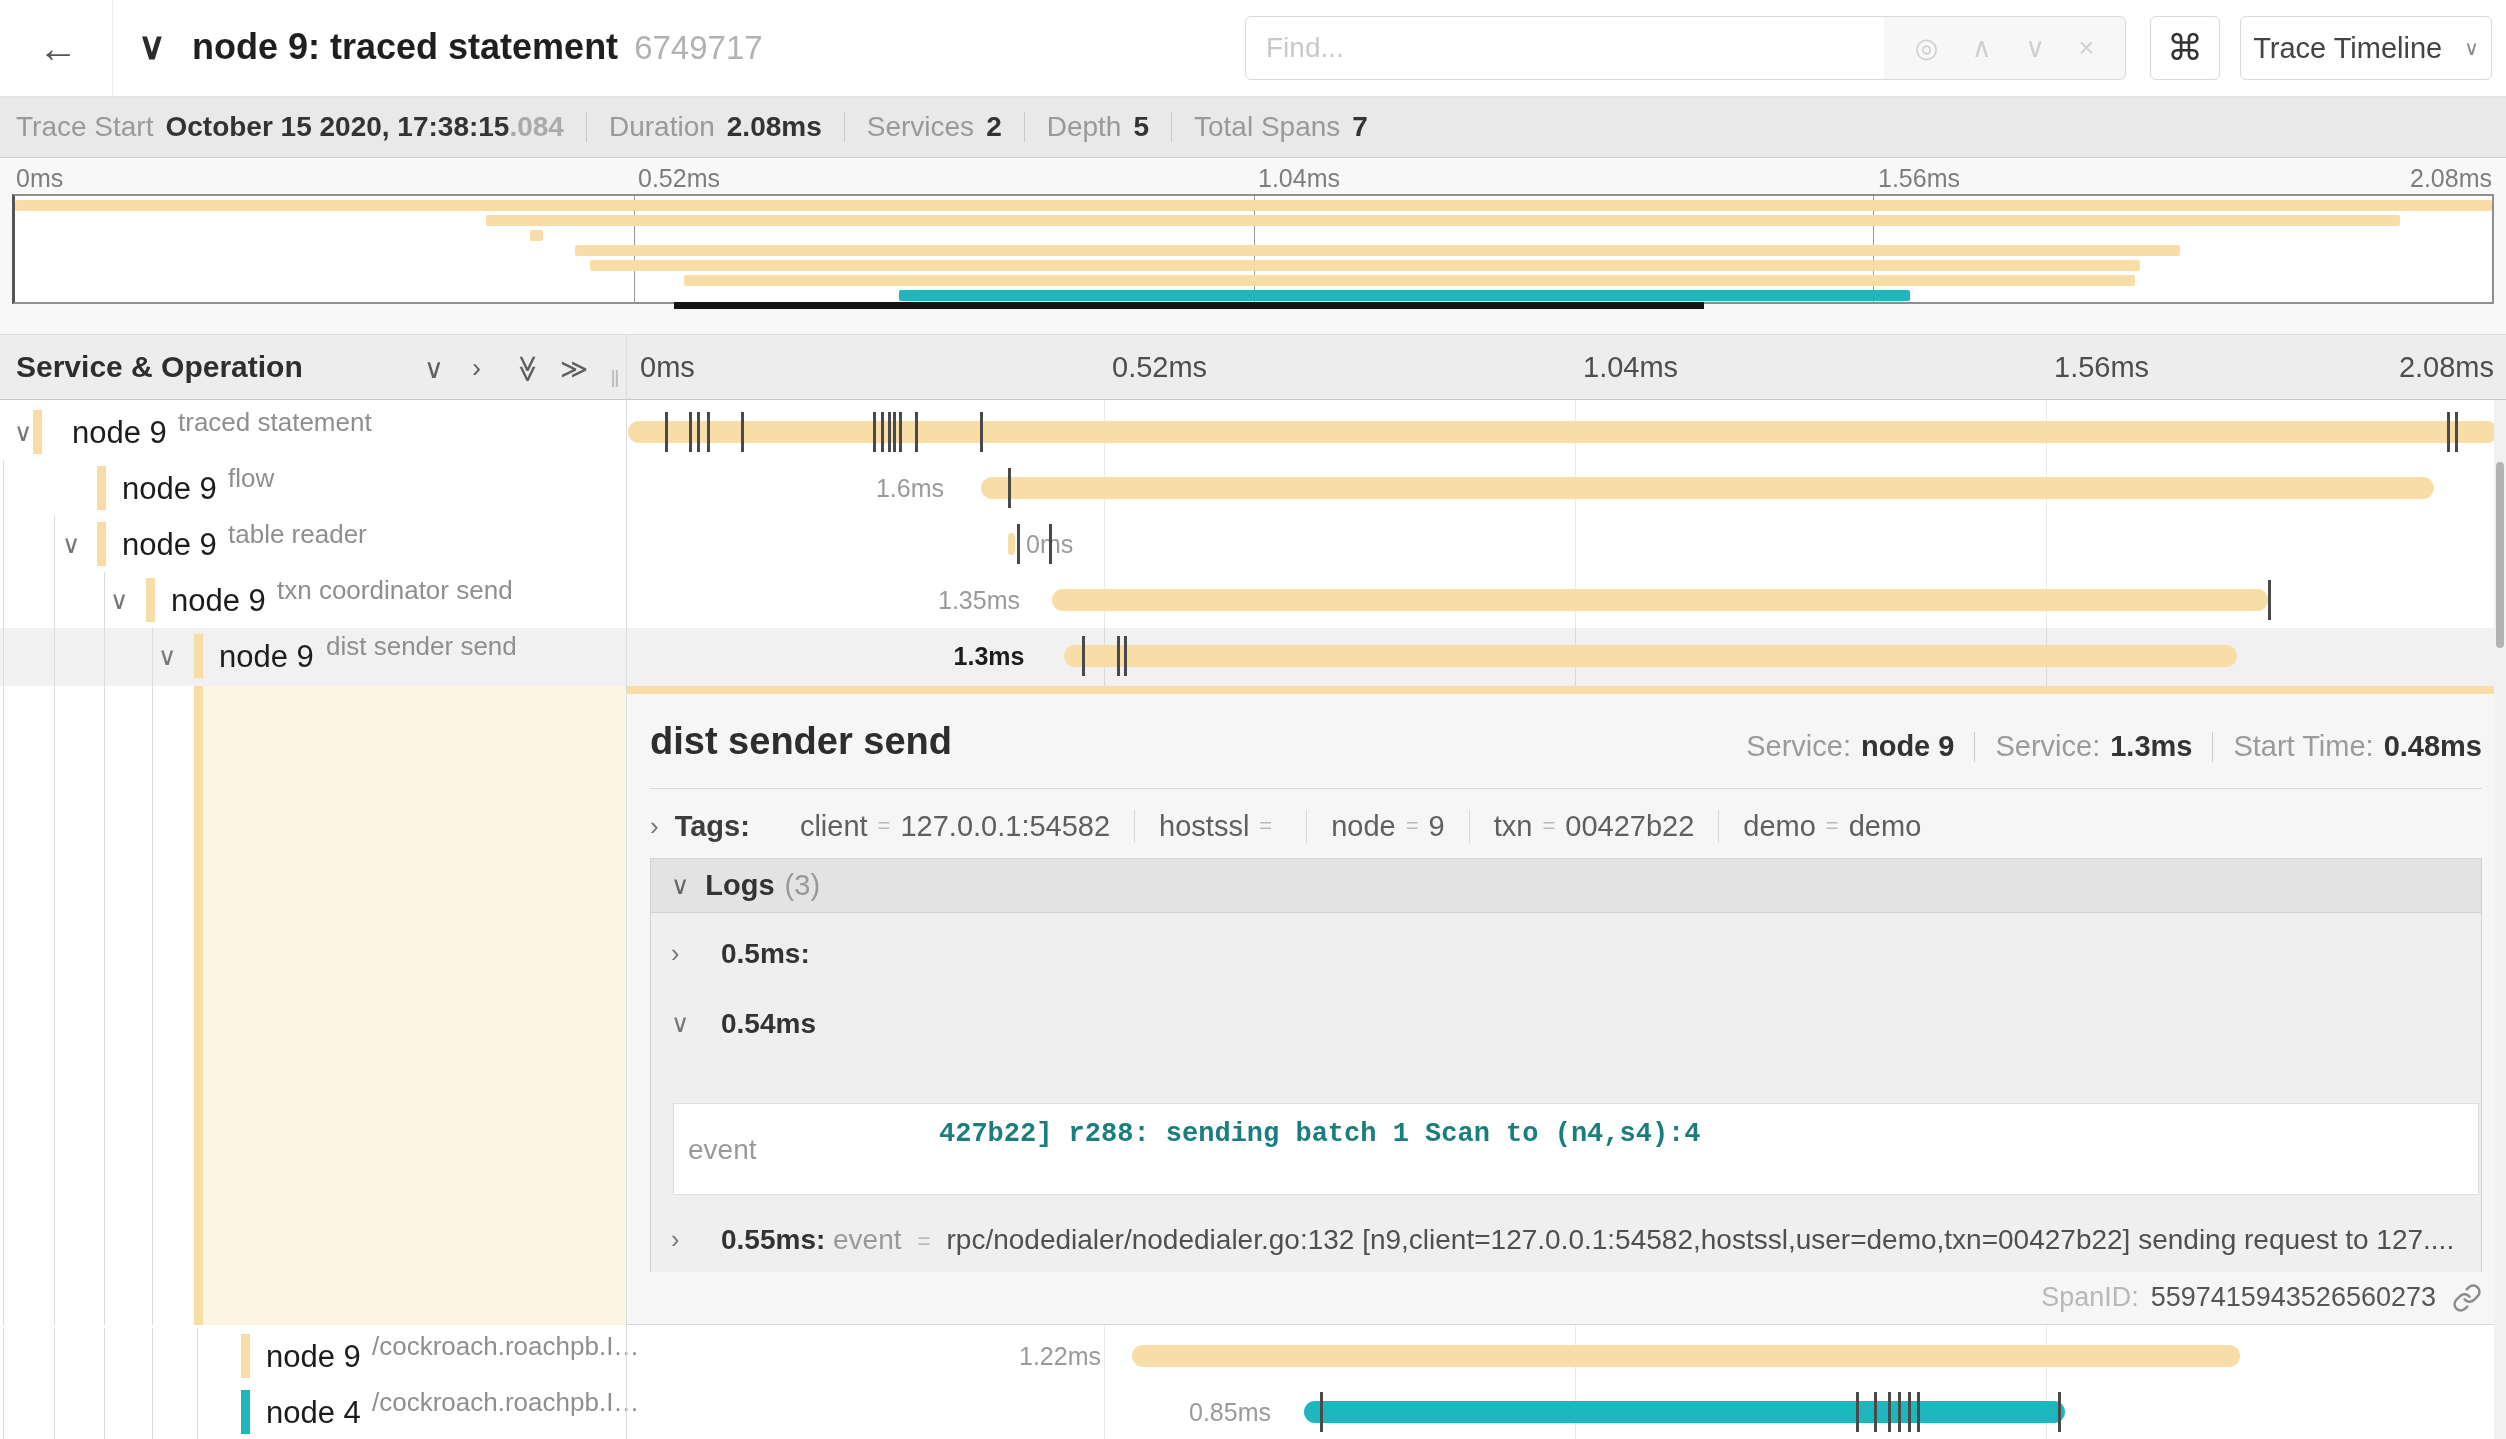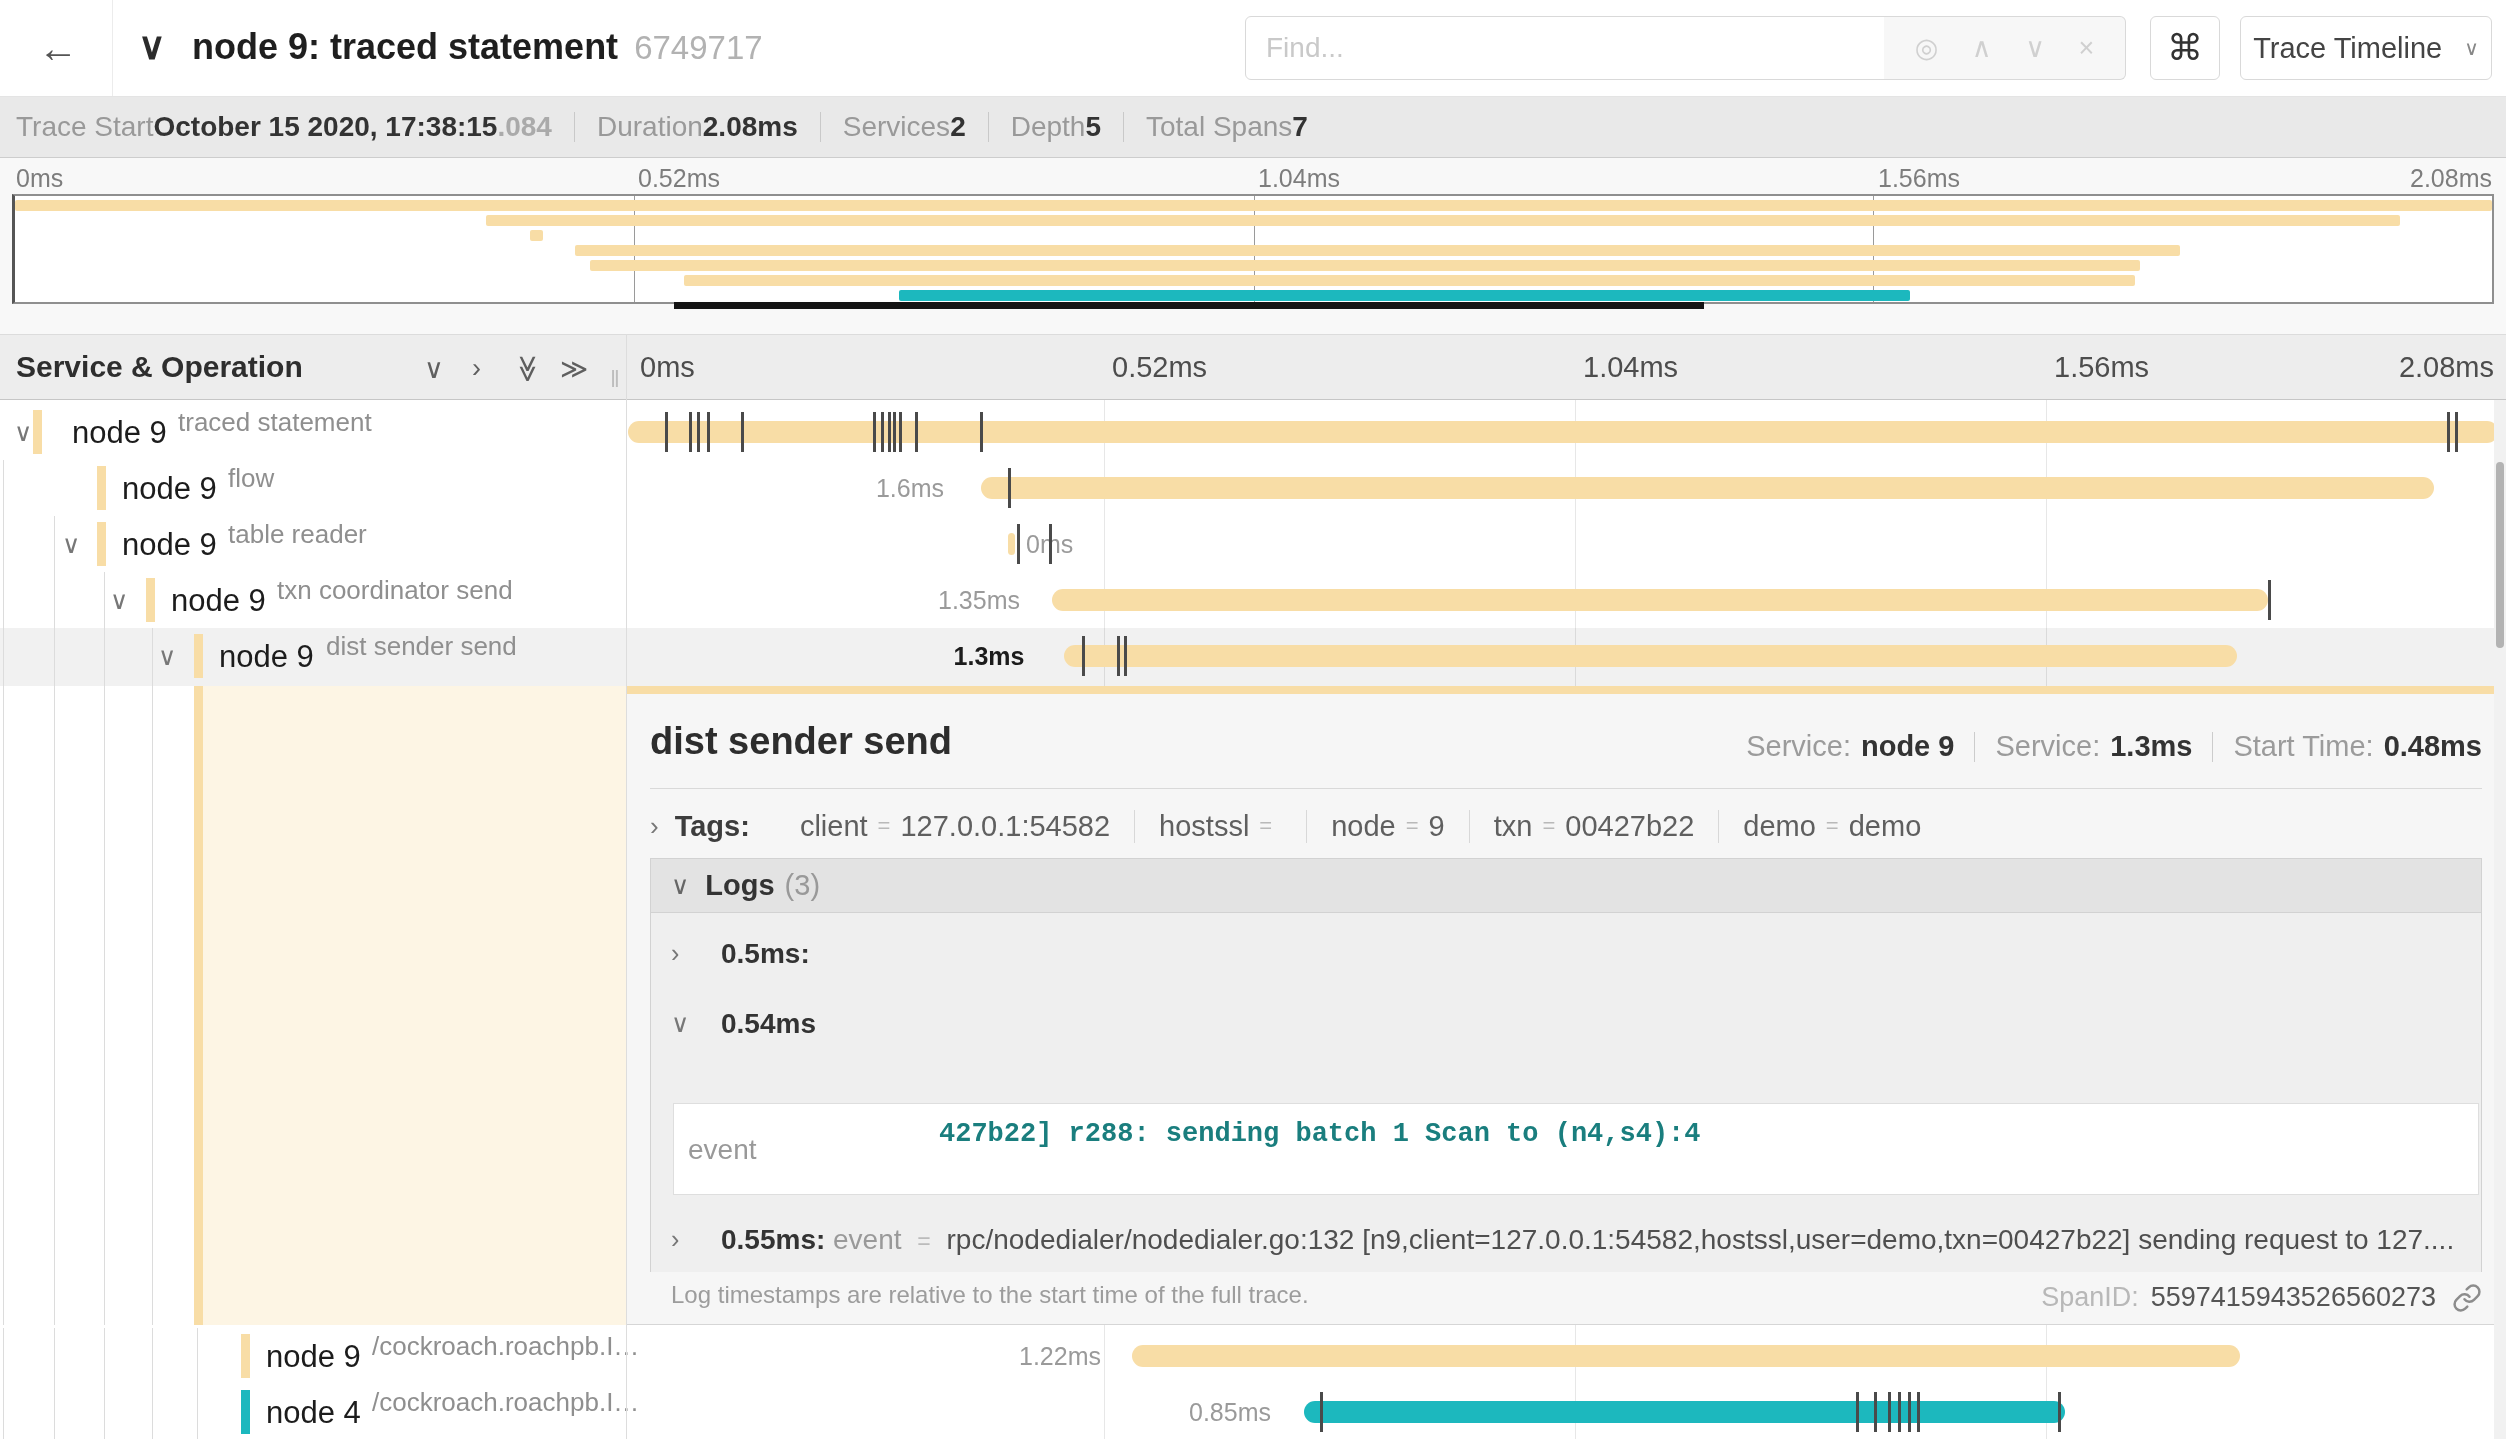--- a/index.html
+++ b/index.html
@@ -27,21 +27,21 @@
   .sq-btn { position:absolute; top:16px; height:64px; background:#fff; border:1px solid #d9d9d9;
             border-radius:6px; display:flex; align-items:center; justify-content:center; cursor:pointer; }
   .cmd-btn { left:2150px; width:70px; font-size:36px; color:#333; }
   .tt-btn { left:2240px; width:252px; font-size:29px; color:#444; gap:12px; }
   .tt-chev { font-size:20px; color:#888; margin-left:10px; }
 
   
   .meta-bar { position:absolute; top:97px; left:0; width:2506px; height:61px; background:#e9e9e9;
               border-bottom:1px solid #cdcdcd; display:flex; align-items:center; padding-left:16px;
               font-size:28px; color:#999; white-space:nowrap; }
-  .meta-bar b { color:#333; margin-left:0; font-weight:bold; }
+  .meta-bar b { color:#333; margin-left:12px; font-weight:bold; }
   .meta-bar .dim { color:#aaa; font-weight:bold; }
   .meta-sep { width:1px; height:30px; background:#c9c9c9; margin:0 22px; }
 
   
   .minimap { position:absolute; top:158px; left:0; width:2506px; height:176px; background:#f8f8f8; }
   .mm-label { position:absolute; top:6px; font-size:25px; color:#7d7d7d; }
   .mm-graph { position:absolute; left:12px; right:12px; top:36px; height:110px; background:#fff;
               border:2px solid #8f8f8f; border-left:3px solid #555; }
   .mm-grid { position:absolute; top:0; width:1px; height:100%; background:#9a9a9a; }
   .mm-bar { position:absolute; height:11px; border-radius:2px; }
@@ -362,21 +362,20 @@
           </div>
           <div class="log-line" style="top:300px;">
             <span class="chv">›</span>
             <span class="log-time">0.55ms:</span>
             <span class="log-rest">
               <span class="log-key">event</span>
               <span class="log-eq">=</span>
               <span class="log-val">rpc/nodedialer/nodedialer.go:132 [n9,client=127.0.0.1:54582,hostssl,user=demo,txn=00427b22] sending request to 127....</span>
             </span>
           </div>
-          <div class="logs-footer">Log timestamps are relative to the start time of the full trace.</div>
         </div>
       </div>
 
       <div class="spanid-row">
         <span class="spanid-label">SpanID:</span>
         <span class="spanid-val">5597415943526560273</span>
         <span class="link-icon">
           <svg width="30" height="30" viewBox="0 0 24 24" fill="none" stroke="#8c8c8c" stroke-width="2" stroke-linecap="round" stroke-linejoin="round">
             <path d="M10 13a5 5 0 0 0 7.54.54l3-3a5 5 0 0 0-7.07-7.07l-1.72 1.71"></path>
             <path d="M14 11a5 5 0 0 0-7.54-.54l-3 3a5 5 0 0 0 7.07 7.07l1.71-1.71"></path>

